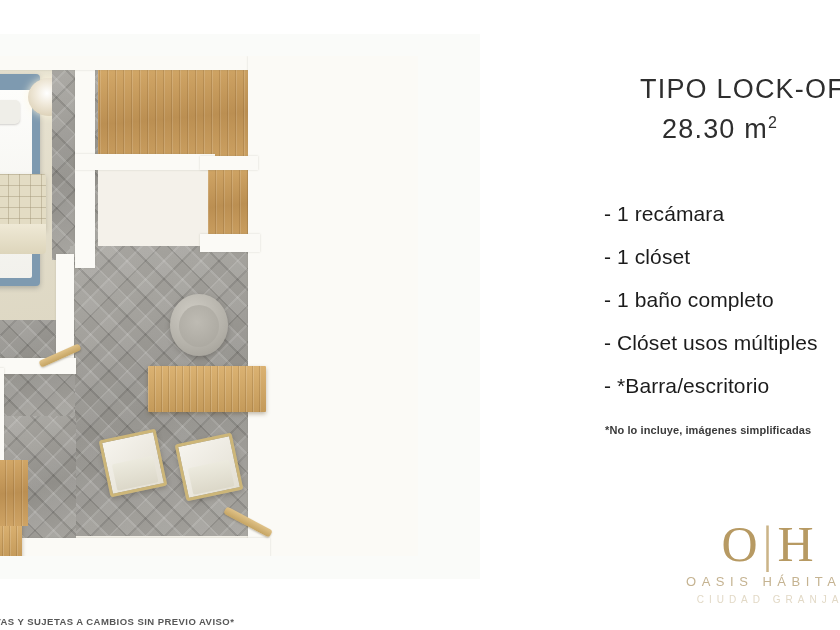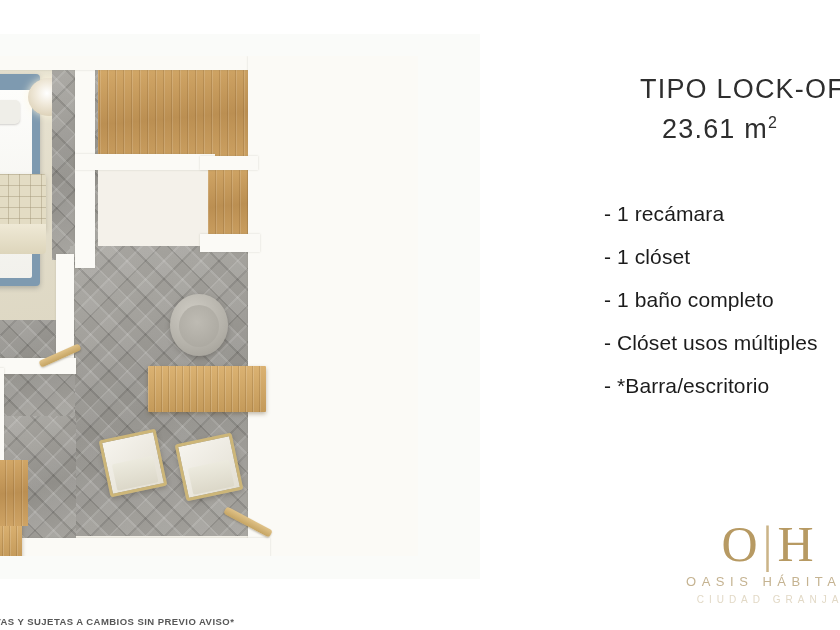--- a/index.html
+++ b/index.html
@@ -361,32 +361,33 @@
       <div class="desk-bar" style="left:126px; top:466px; width:26px; height:36px;"></div>
       <div class="floor-wood" style="left:128px; top:404px; width:30px; height:66px;"></div>
     </div>
   </div>
 
   <div id="info-column">
 
     <div id="unit-title-block">
       <div id="unit-type-title">TIPO LOCK-OFF</div>
       <div id="unit-area-title">
-        <span>23.61 m</span><sup>2</sup>
+        <span>28.30 m</span><sup>2</sup>
       </div>
     </div>
 
     <ul id="features-list">
       <li>- 1 recámara</li>
       <li>- 1 clóset</li>
       <li>- 1 baño completo</li>
       <li>- Clóset usos múltiples</li>
       <li>- *Barra/escritorio</li>
     </ul>
 
+    <div id="features-disclaimer">*No lo incluye, imágenes simplificadas</div>
   </div>
 
   <div id="brand-logo">
     <div id="brand-monogram">
       <span>O</span><span class="divider-bar">|</span><span>H</span>
     </div>
     <div id="brand-name">OASIS HÁBITAT</div>
     <div id="brand-locality">CIUDAD GRANJA</div>
   </div>
 

